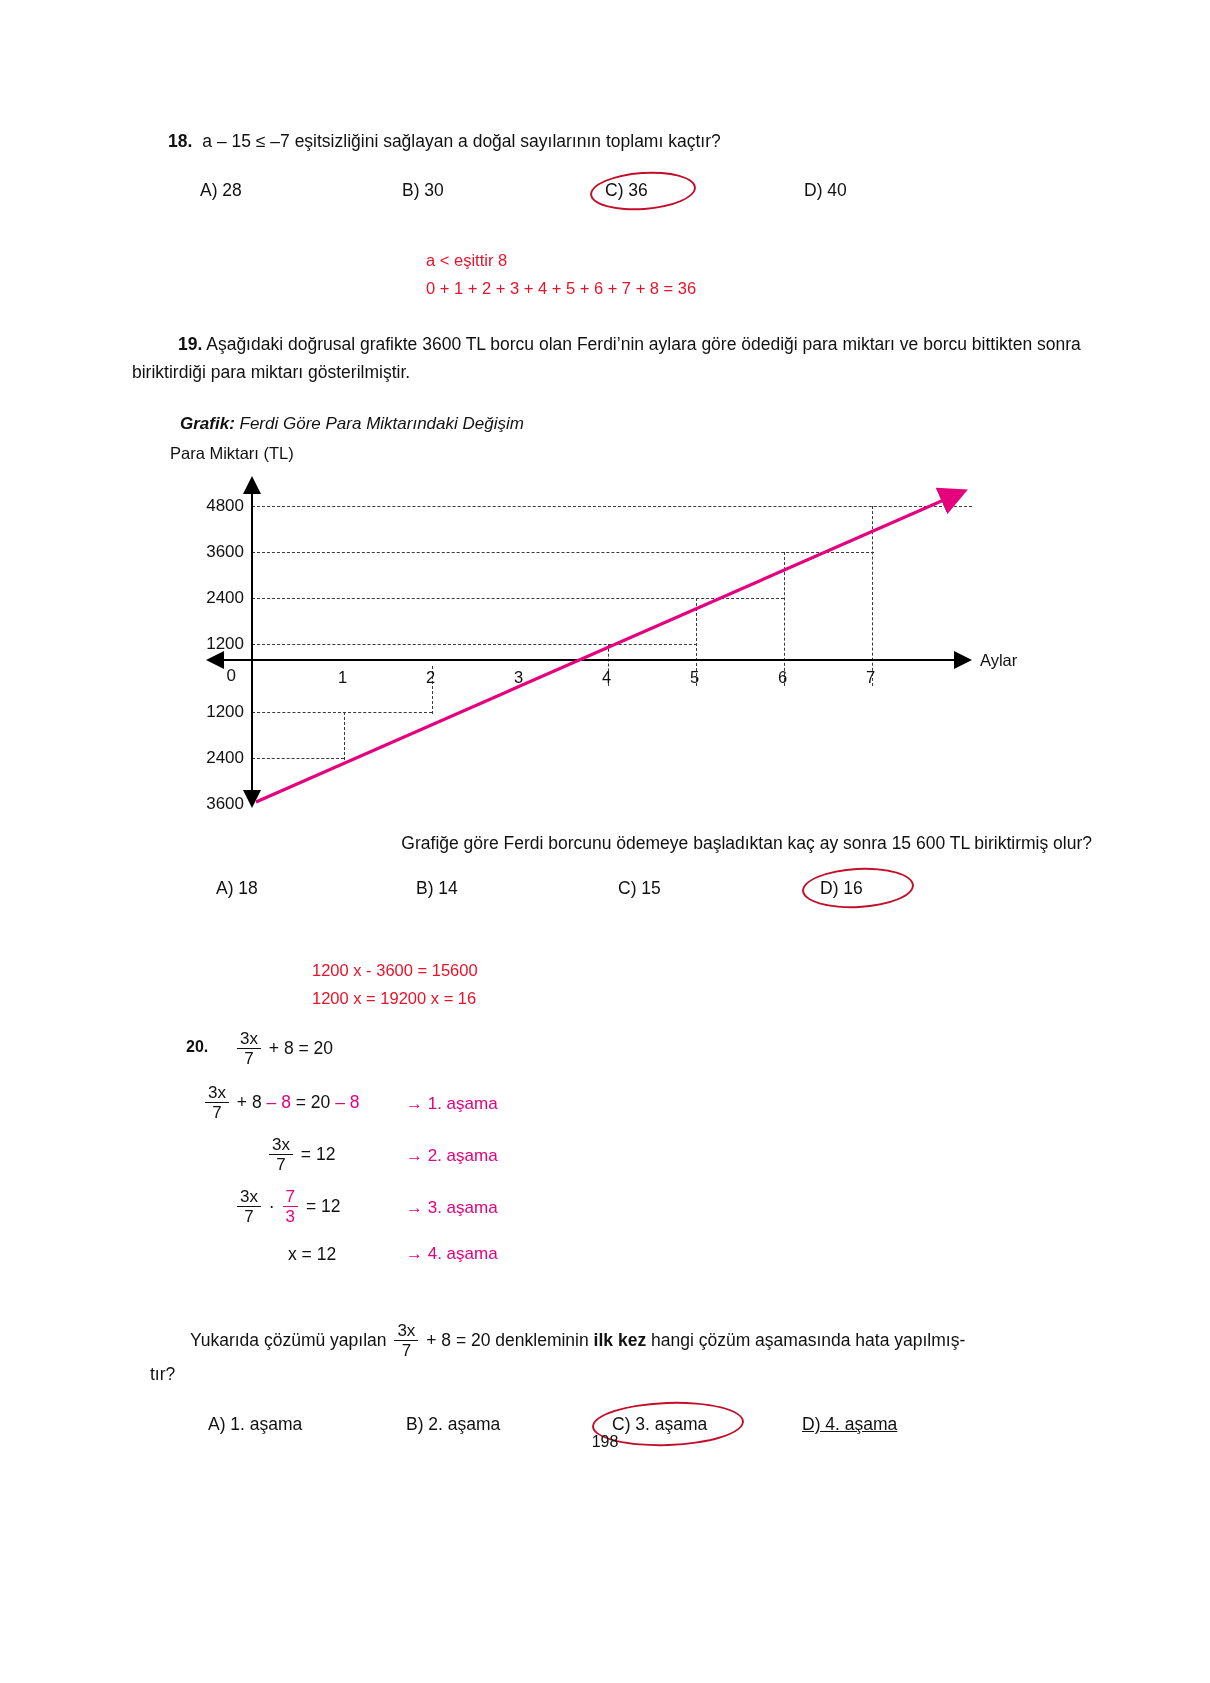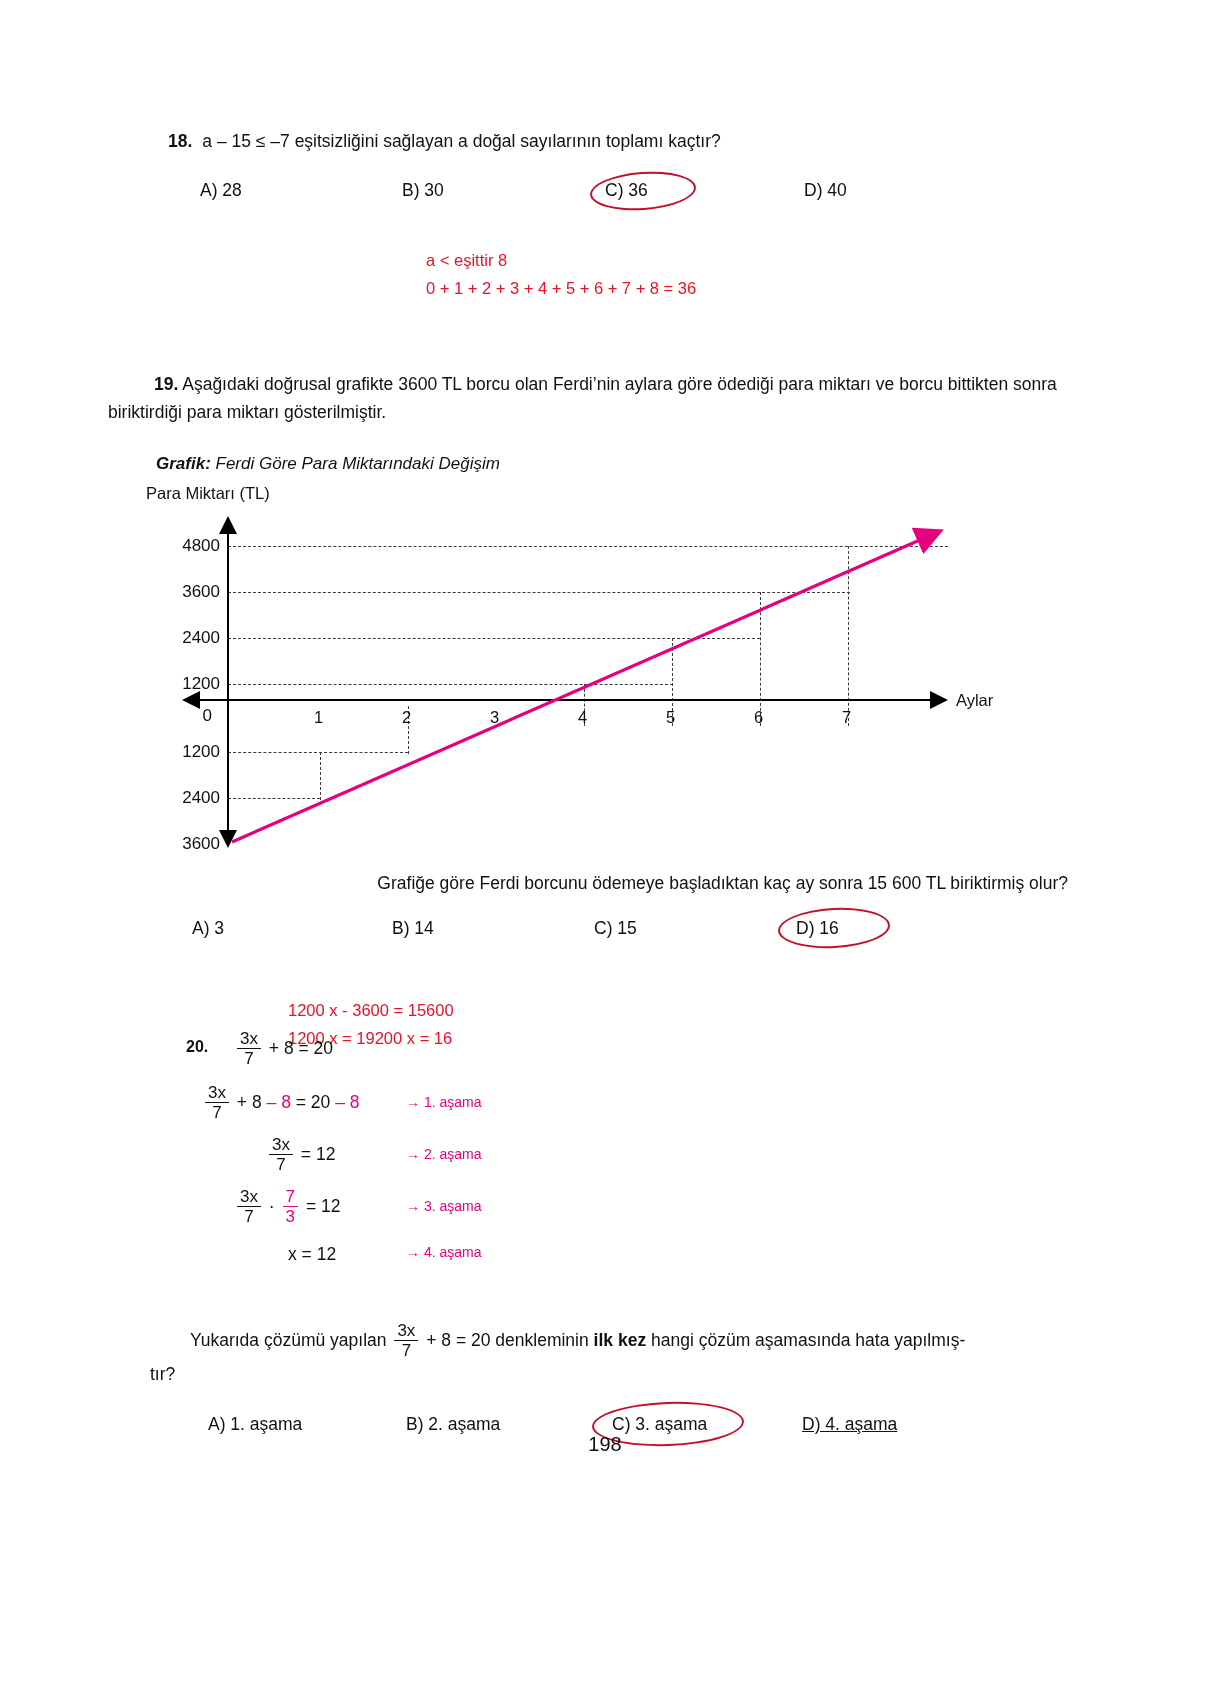--- a/index.html
+++ b/index.html
@@ -69,24 +69,23 @@
   .red-note {
     color: #e8122a;
     font-size: 16.5px;
     line-height: 1.55;
     white-space: nowrap;
   }
 
   
   #q19 {
     position: absolute;
-    left: 108px;
+    left: 132px;
     top: 330px;
     width: 960px;
-    margin-top: 40px;
   }
   #q19 .stem {
     font-size: 17.5px;
     line-height: 1.6;
     text-indent: 46px;
   }
   #q19 .graph-title {
     margin-top: 28px;
     margin-left: 48px;
     font-size: 17px;
@@ -156,30 +155,30 @@
     border-top: 1.4px solid currentColor;
     padding: 0 3px;
   }
   .eq-line {
     position: relative;
     font-size: 17.5px;
     height: 46px;
   }
   .step-note {
     color: #e5007e;
-    font-size: 14px;
+    font-size: 17px;
   }
 
   .footer-num {
     position: absolute;
     left: 0;
     right: 0;
     top: 1433px;
     text-align: center;
-    font-size: 20px;
+    font-size: 16px;
   }
 </style>
 </head>
 <body>
 
 <div class="page">
 
   <div id="q18">
     <div class="stem body-text">
       <span class="q-num">18.</span><span>a – 15 ≤ –7 eşitsizliğini sağlayan a doğal sayılarının toplamı kaçtır?</span>
@@ -265,21 +264,21 @@
       <div class="chart-xlabel" style="left:440px;top:224px;">4</div>
       <div class="chart-xlabel" style="left:528px;top:224px;">5</div>
       <div class="chart-xlabel" style="left:616px;top:224px;">6</div>
       <div class="chart-xlabel" style="left:704px;top:224px;">7</div>
       <div class="chart-xlabel" style="left:818px;top:207px;">Aylar</div>
     </div>
 
     <div class="body-text" style="margin-top:16px;margin-left:30px;text-align:right;">Grafiğe göre Ferdi borcunu ödemeye başladıktan kaç ay sonra 15 600 TL biriktirmiş olur?</div>
 
     <div class="options-row" style="margin-left:30px;margin-top:22px;">
-      <span class="opt" style="left:54px;top:0;">A) 3</span>
+      <span class="opt" style="left:54px;top:0;">A) 18</span>
       <span class="opt" style="left:254px;top:0;">B) 14</span>
       <span class="opt" style="left:456px;top:0;">C) 15</span>
       <span class="opt" style="left:658px;top:0;">D) 16</span>
       <span class="hand-circle" style="left:640px;top:-10px;width:108px;height:36px;transform:rotate(-3deg);"></span>
     </div>
 
     <div class="red-note" style="position:absolute;left:180px;top:628px;">1200 x - 3600 = 15600</div>
     <div class="red-note" style="position:absolute;left:180px;top:656px;">1200 x = 19200  x = 16</div>
   </div>
 

